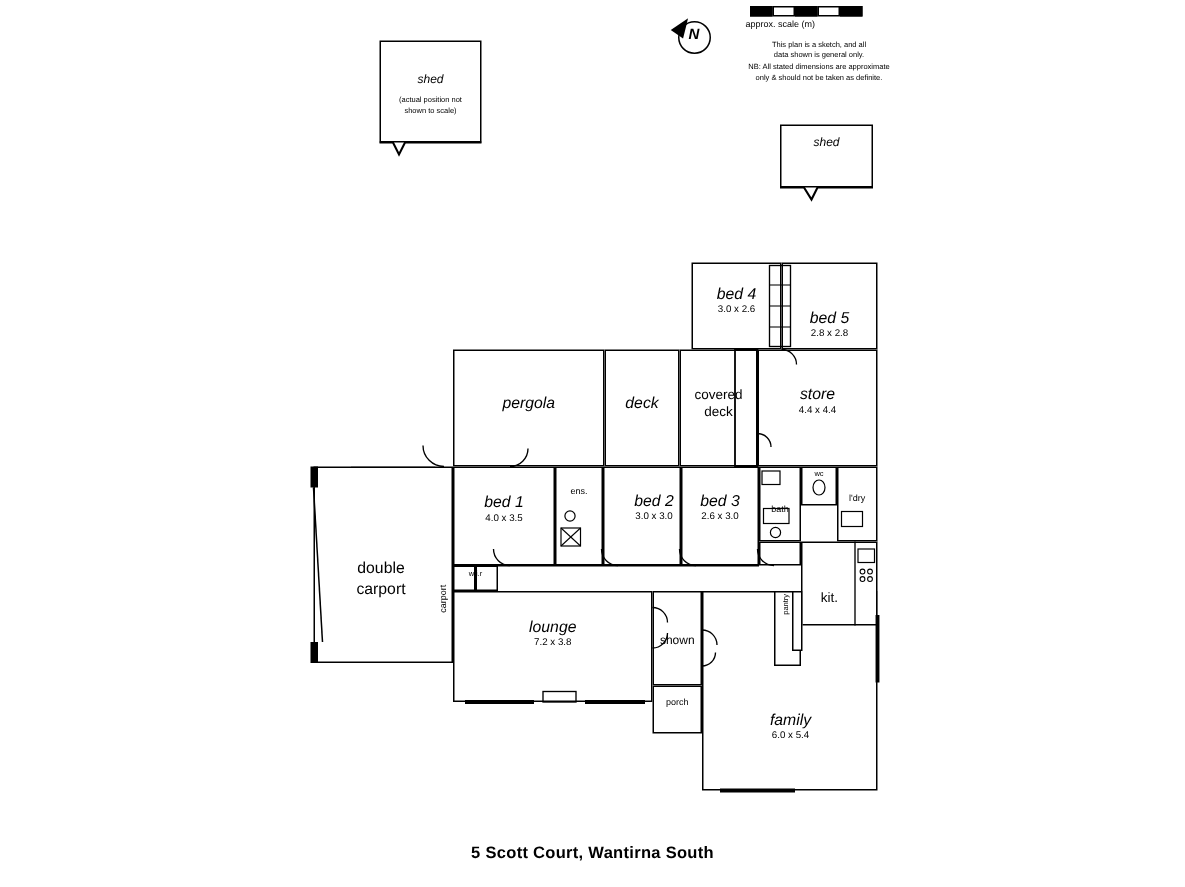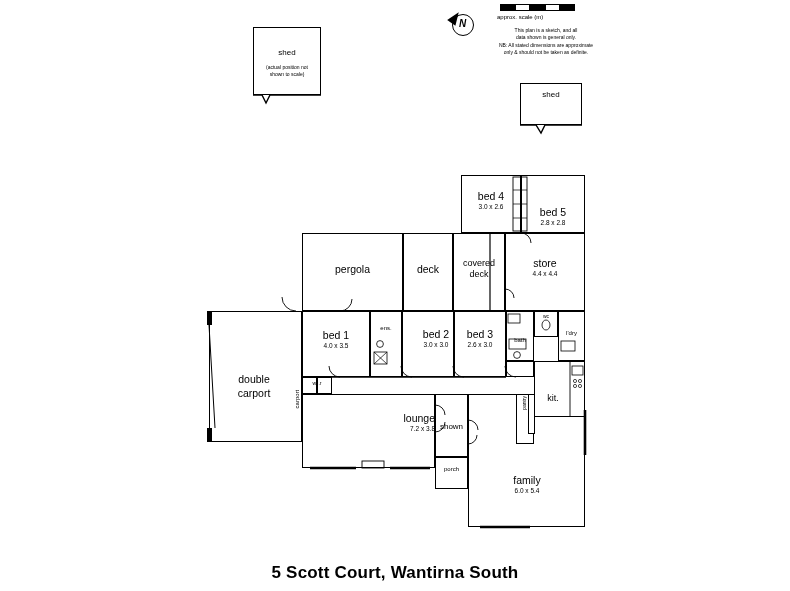--- a/index.html
+++ b/index.html
@@ -28,35 +28,35 @@
     box-sizing: border-box;
   }
   .lbl {
     position: absolute;
     text-align: center;
     line-height: 1.15;
     color: #000;
     white-space: nowrap;
     pointer-events: none;
   }
-  .lbl .name { display:block; }
+  .lbl .name { display:block;font-style:italic; }
   .lbl .dim  { display:block; font-size: 6.5px; margin-top: 1px; }
   .n11 { font-size: 10.5px; }
   .n9  { font-size: 9px; }
   .n8  { font-size: 8px; }
   .n6  { font-size: 6px; }
   .n5  { font-size: 5px; }
   .thin { border-width: 1px; }
   .title {
     position: absolute;
     left: 0;
     top: 563px;
     width: 790px;
     text-align: center;
-    font-size: 17px;
+    font-size: 11px;
     font-weight: bold;
     letter-spacing: .2px;
   }
   .scalebox {
     position: absolute;
     left: 487px;
     top: 0px;
     width: 110px;
     height: 62px;
   }
@@ -191,21 +191,21 @@
   <div class="room thin" style="left:506px; top:311px; width:28px; height:50px;"></div>
   <div class="lbl n6" style="left:506px; top:337px; width:28px;">bath</div>
 
   <div class="room thin" style="left:534px; top:311px; width:24px; height:26px;"></div>
   <div class="lbl n5" style="left:534px; top:314px; width:24px;">wc</div>
 
   <div class="room thin" style="left:558px; top:311px; width:27px; height:50px;"></div>
   <div class="lbl n6" style="left:558px; top:330px; width:27px;">l'dry</div>
 
   <div class="room" style="left:302px; top:394px; width:133px; height:74px;"></div>
-  <div class="lbl n11" style="left:302px; top:412px; width:133px;text-align:right;">
+  <div class="lbl n11" style="left:302px; top:412px; width:133px;">
     <span class="name">lounge</span>
     <span class="dim">7.2 x 3.8</span>
   </div>
 
   <div class="room thin" style="left:435px; top:394px; width:33px; height:63px;"></div>
   <div class="lbl n8" style="left:435px; top:422px; width:33px;">shown</div>
 
   <div class="room thin" style="left:435px; top:457px; width:33px; height:32px;"></div>
   <div class="lbl n6" style="left:435px; top:466px; width:33px;">porch</div>
 

